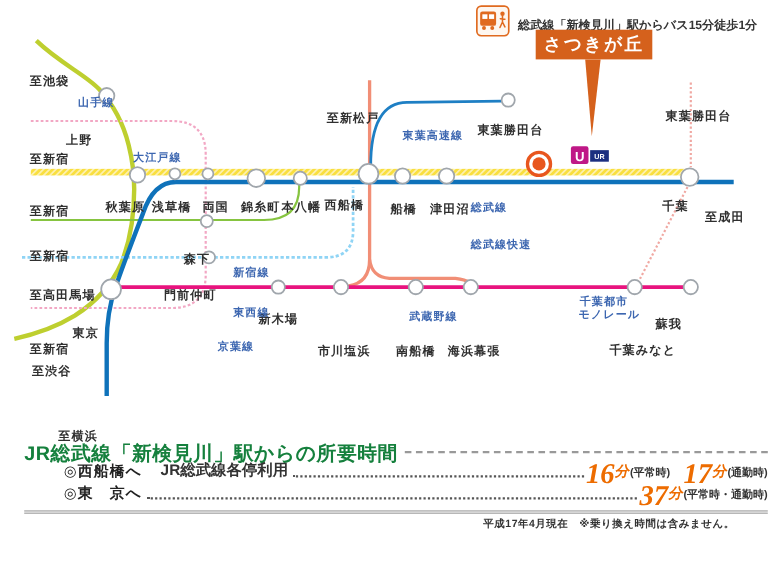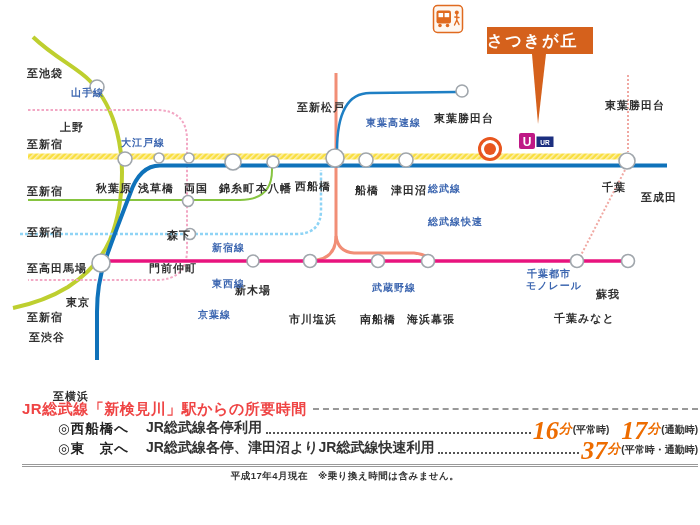--- a/index.html
+++ b/index.html
@@ -6,38 +6,38 @@
   #app{position:relative;width:700px;height:525px;background:#fff;overflow:hidden;
        font-family:"Liberation Sans","DejaVu Sans",sans-serif;}
   #map-svg{position:absolute;left:0;top:0;}
   .lbl{position:absolute;white-space:nowrap;margin-top:40px;}
   .sta{font-weight:bold;font-size:11px;color:#2f2f2f;letter-spacing:1px;}
   .line-lbl{font-weight:bold;font-size:10px;color:#3c66b0;letter-spacing:1px;}
   .hl-station{position:absolute;left:444px;top:103px;font-weight:bold;font-size:19px;
       color:#e8561e;letter-spacing:2px;}
   .callout-box{position:absolute;left:487px;top:27px;width:106px;height:27px;
       background:#d5611c;color:#fff;font-weight:bold;font-size:16px;letter-spacing:2px;
-      text-align:left;line-height:27px;}
+      text-align:center;line-height:27px;}
   .bus-note{position:absolute;left:471px;top:15px;font-weight:bold;font-size:11px;color:#333;}
   
   .info-heading{position:absolute;left:22px;top:400px;width:676px;display:flex;align-items:center;}
-  .info-heading .txt{font-weight:bold;font-size:15px;color:#ef4444;letter-spacing:0.5px;}
+  .info-heading .txt{font-weight:bold;font-size:18px;color:#15803d;letter-spacing:0.5px;}
   .info-heading .rule{flex:1;border-bottom:2px dashed #999;margin:0 0 2px 6px;}
   .time-row{position:absolute;left:22px;width:676px;display:flex;align-items:flex-end;height:17px;}
   .time-row .dest{font-weight:bold;font-size:13.5px;color:#222;width:74px;letter-spacing:1px;margin-left:36px;}
   .time-row .via{font-weight:bold;font-size:14px;color:#333;margin:0 2px 1px 14px;}
   .time-row .leader{flex:1;border-bottom:2px dotted #555;margin:0 2px 4px 2px;}
   .time-val{font-family:"Liberation Serif","DejaVu Serif",serif;font-style:italic;font-weight:bold;
       font-size:26px;color:#ed6c00;line-height:15px;}
   .time-unit{font-family:"Liberation Serif","DejaVu Serif",serif;font-style:italic;font-weight:bold;
       font-size:13px;color:#ed6c00;}
   .time-note{font-weight:bold;font-size:10px;color:#333;margin:0 0 1px 1px;}
   .time-gap{width:12px;}
   .separator{position:absolute;left:22px;top:464px;width:676px;border-top:3px double #999;}
-  .footnote{position:absolute;left:22px;top:470px;width:646px;text-align:center;
+  .footnote{position:absolute;left:22px;top:470px;width:646px;text-align:right;
       font-weight:bold;font-size:9.5px;color:#333;letter-spacing:0.5px;}
 </style>
 </head>
 <body>
 
 <div id="app">
 
   <svg id="map-svg" width="700" height="525" viewBox="0 0 700 525">
     <defs>
       <pattern id="hatch" width="4" height="4" patternUnits="userSpaceOnUse" patternTransform="rotate(45)">
@@ -103,20 +103,21 @@
     </g>
 
     <g>
       <rect x="519" y="133" width="16" height="16" rx="2" fill="#bf1886"></rect>
       <text x="527" y="146" text-anchor="middle" fill="#ffffff" font-family="Liberation Sans, sans-serif" font-size="12" font-weight="bold">U</text>
       <rect x="536.5" y="136.5" width="17" height="10.5" fill="#1c2f80"></rect>
       <text x="545" y="144.5" text-anchor="middle" fill="#ffffff" font-family="Liberation Sans, sans-serif" font-size="6.5" font-weight="bold">UR</text>
     </g>
   </svg>
 
+  <div class="bus-note">総武線「新検見川」駅からバス15分徒歩1分</div>
   <div class="callout-box">さつきが丘</div>
 
   <div class="lbl sta" style="left:27px;top:26px">至池袋</div>
   <div class="lbl sta" style="left:27px;top:97px">至新宿</div>
   <div class="lbl sta" style="left:27px;top:144px">至新宿</div>
   <div class="lbl sta" style="left:27px;top:185px">至新宿</div>
   <div class="lbl sta" style="left:27px;top:221px">至高田馬場</div>
   <div class="lbl sta" style="left:27px;top:270px">至新宿</div>
   <div class="lbl sta" style="left:29px;top:290px">至渋谷</div>
   <div class="lbl sta" style="left:53px;top:349px">至横浜</div>
@@ -170,21 +171,20 @@
     <span class="time-unit">分</span>
     <span class="time-note">(平常時)</span>
     <span class="time-gap"></span>
     <span class="time-val">17</span>
     <span class="time-unit">分</span>
     <span class="time-note">(通勤時)</span>
   </div>
 
   <div class="time-row" style="top:441px">
     <span class="dest">◎東　京へ</span>
-    <span class="via">JR総武線各停、津田沼よりJR総武線快速利用</span>
     <span class="leader"></span>
     <span class="time-val">37</span>
     <span class="time-unit">分</span>
     <span class="time-note">(平常時・通勤時)</span>
   </div>
 
   <div class="separator"></div>
   <div class="footnote">平成17年4月現在　※乗り換え時間は含みません。</div>
 
 </div>

